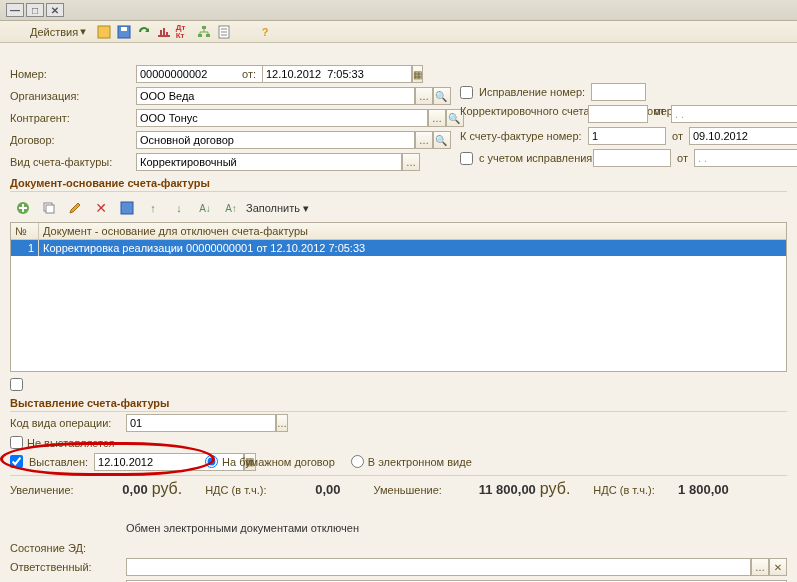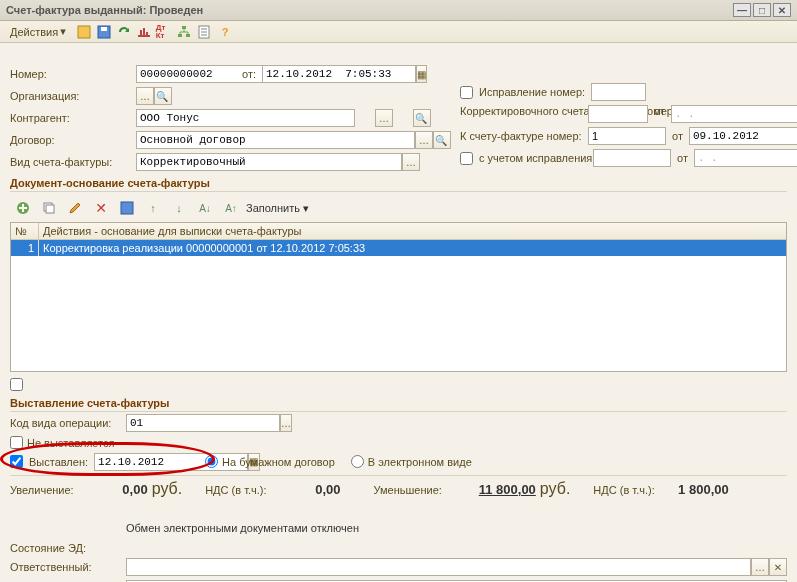--- a/index.html
+++ b/index.html
@@ -36,36 +36,36 @@
     border-bottom: 1px solid #c8c1ad;
     padding: 2px 4px;
     display: flex;
     align-items: center;
     gap: 4px;
   }
   .toolbar .tb-btn {
     padding: 2px 6px;
     cursor: pointer;
     color: #5a4a1f;
-    display: inline-flex; align-items: flex-end; gap: 2px;
+    display: inline-flex; align-items: flex-end; gap: 2px; margin-left: 20px;
   }
   .ico { width:16px; height:16px; display:inline-block; }
   .content { padding: 22px 10px; }
   .row { display: flex; align-items: center; margin-bottom: 4px; gap: 6px; }
   .lbl { color: #5a4a1f; white-space: nowrap; }
   .w120 { width: 120px; }
   input.fld, select.fld {
     border: 1px solid #b5ae9c;
     background: #fff;
     padding: 1px 3px;
     font: inherit;
     height: 18px;
   }
   .fld-wrap { display:flex; align-items:stretch; }
-  .fld-wrap input { flex:1;font-family:Liberation Mono, monospace; }
+  .fld-wrap input { flex:1; }
   .mini-btn {
     width: 18px; height: 18px;
     border: 1px solid #b5ae9c;
     background: linear-gradient(#fdfbf4,#efe9da);
     font-size: 10px;
     display: inline-flex; align-items:center; justify-content:center;
     cursor: pointer;
     color: #6b5a23;
   }
   .section-h {
@@ -121,21 +121,20 @@
   .sum-cell { display:flex; align-items:baseline; gap:4px; }
   .sum-val { font-weight:bold; font-size:13px; min-width:70px; text-align:right; display:inline-block; }
   .sum-cur { color:#5a4a1f; font-size:16px; }
   .right-col { position:absolute; left:460px; top:40px; width:330px; }
   .flex1 { flex:1; }
 </style>
 </head>
 <body>
 
 <div class="titlebar">
-  <span>Счет-фактура выданный: Проведен</span>
   <div class="win-btns">
     <div class="win-btn">—</div>
     <div class="win-btn">□</div>
     <div class="win-btn">✕</div>
   </div>
 </div>
 
 <div class="toolbar">
   <span class="tb-btn">
     <span>Действия</span>
@@ -177,27 +176,28 @@
         </div>
     <span class="lbl">от:</span>
     <div class="fld-wrap" style="width:132px;">
       <input class="fld" value="12.10.2012  7:05:33" style="">
       <span class="mini-btn">▦</span>
     </div>
   </div>
   <div class="row">
     <span class="lbl w120">Организация:</span>
     <div class="fld-wrap" style="width:315px;">
+      <input class="fld" value="ООО Веда" style="">
       <span class="mini-btn">…</span>
       <span class="mini-btn">🔍</span>
     </div>
   </div>
   <div class="row">
     <span class="lbl w120">Контрагент:</span>
-    <div class="fld-wrap" style="width:295px;gap:20px;">
+    <div class="fld-wrap" style="width:328px;">
       <input class="fld" value="ООО Тонус" style="">
       <span class="mini-btn">…</span>
       <span class="mini-btn">🔍</span>
     </div>
   </div>
   <div class="row">
     <span class="lbl w120">Договор:</span>
     <div class="fld-wrap" style="width:315px;">
       <input class="fld" value="Основной договор" style="">
       <span class="mini-btn">…</span>
@@ -242,21 +242,21 @@
     <span class="ico-btn" style="color:#5a8a5a;font-size:10px;">A↓</span>
     <span class="ico-btn" style="color:#5a8a5a;font-size:10px;">A↑</span>
     <span class="tb-btn">
       <span>Заполнить</span>
       <span>▾</span>
     </span>
   </div>
   <div class="grid">
     <div class="grid-header">
       <div class="gh-num">№</div>
-      <div class="gh-doc">Действия - основание для выписки счета-фактуры</div>
+      <div class="gh-doc">Документ - основание для отключен счета-фактуры</div>
     </div>
     <div class="grid-row sel">
       <div class="gr-num">1</div>
       <div class="gr-doc">Корректировка реализации 00000000001 от 12.10.2012 7:05:33</div>
     </div>
   </div>
 
   <div class="checkbox-row" style="margin-top:6px;">
     <input type="checkbox" style="">
   </div>
@@ -299,21 +299,21 @@
           <span class="lbl">Увеличение:</span>
           <span class="sum-val">0,00</span>
           <span class="sum-cur">руб.</span>
         </div>
     <div class="sum-cell" style="margin-left:15px;">
           <span class="lbl">НДС (в т.ч.):</span>
           <span class="sum-val">0,00</span>
         </div>
     <div class="sum-cell" style="margin-left:25px;">
           <span class="lbl">Уменьшение:</span>
-          <span class="sum-val" style="min-width:90px;text-decoration:underline;">11 800,00</span>
+          <span class="sum-val" style="min-width:90px;">11 800,00</span>
           <span class="sum-cur">руб.</span>
         </div>
     <div class="sum-cell" style="margin-left:15px;">
           <span class="lbl">НДС (в т.ч.):</span>
           <span class="sum-val">1 800,00</span>
         </div>
   </div>
 
   <div class="row" style="margin-top:4px;">
     <span class="lbl" style="width:110px;margin-top:40px;">Состояние ЭД:</span>

